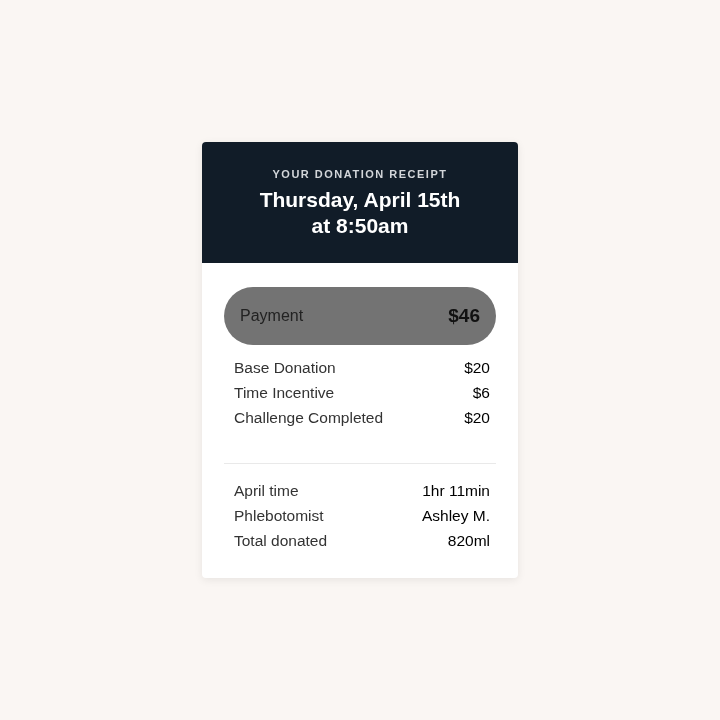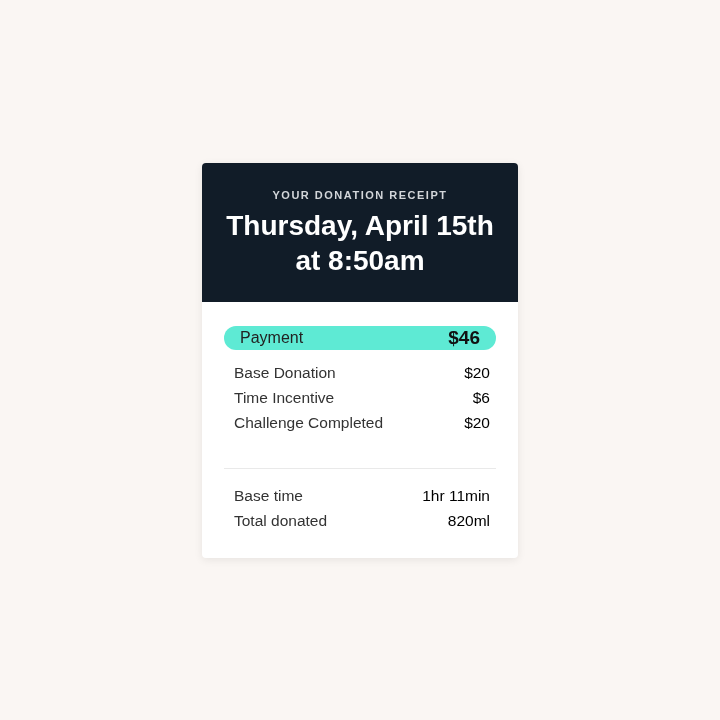--- a/index.html
+++ b/index.html
@@ -30,31 +30,31 @@
     }
     .eyebrow {
       color: #d3d6da;
       font-size: 11px;
       letter-spacing: 1.5px;
       font-weight: 600;
       margin-bottom: 7px;
     }
     .title {
       color: #ffffff;
-      font-size: 28px;
+      font-size: 21px;
       font-weight: 700;
       line-height: 1.25;
     }
     .card-body {
       padding: 24px 22px 28px 22px;
     }
     .payment-pill {
-      background: #5eead4;
+      background: #737373;
       border-radius: 999px;
-      padding: 1px 16px;
+      padding: 18px 16px;
       display: flex;
       justify-content: space-between;
       align-items: center;
       margin-bottom: 14px;
     }
     .payment-label {
       font-size: 16px;
       color: #222;
       font-weight: 400;
     }
@@ -119,22 +119,26 @@
         <span class="value">$6</span>
       </div>
       <div class="row">
         <span class="label">Challenge Completed</span>
         <span class="value">$20</span>
       </div>
     </div>
     <hr class="divider">
     <div class="details">
       <div class="row">
-        <span class="label">Base time</span>
+        <span class="label">April time</span>
         <span class="value">1hr 11min</span>
+      </div>
+      <div class="row">
+        <span class="label">Phlebotomist</span>
+        <span class="value">Ashley M.</span>
       </div>
       <div class="row">
         <span class="label">Total donated</span>
         <span class="value">820ml</span>
       </div>
     </div>
   </div>
 </div>
 
 </body></html>

